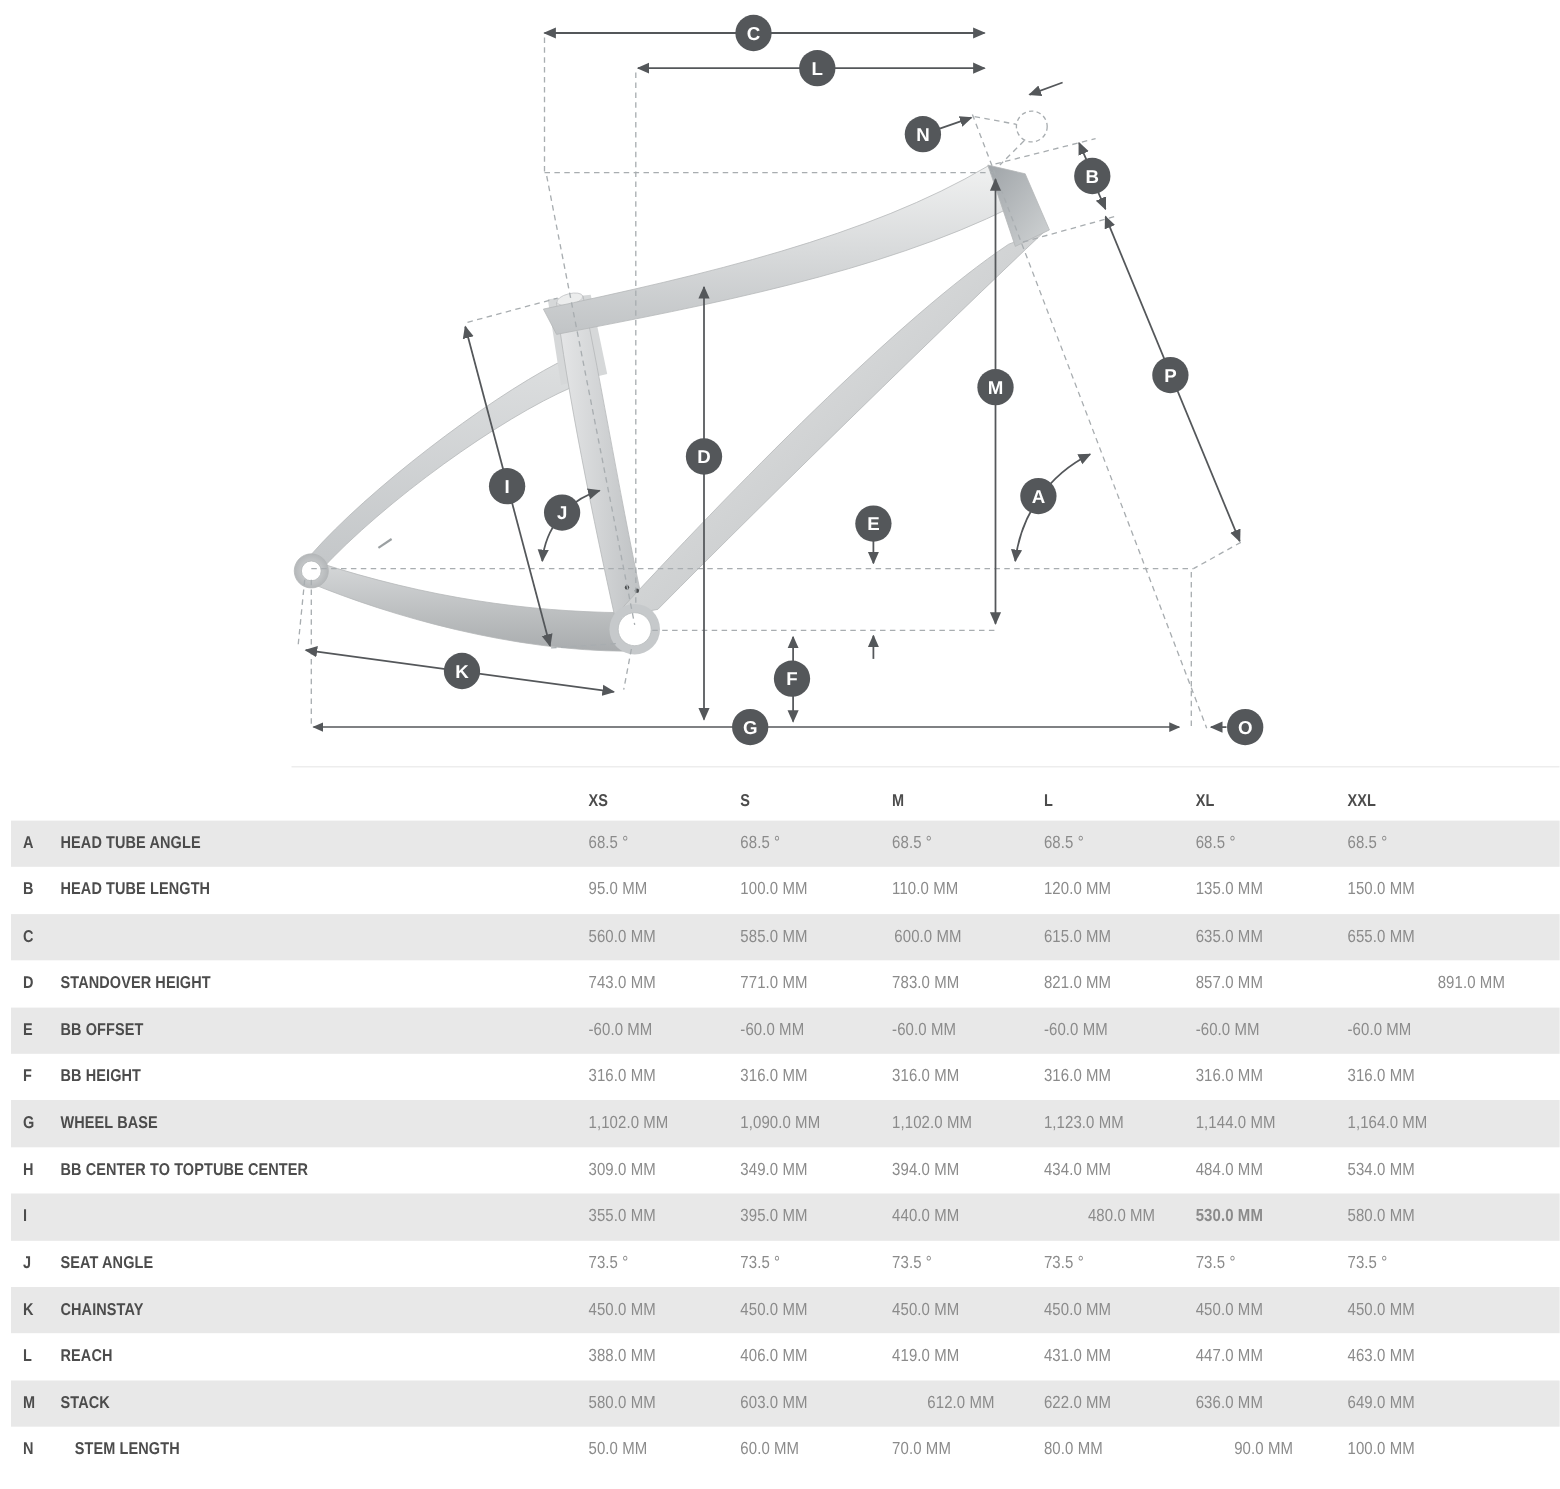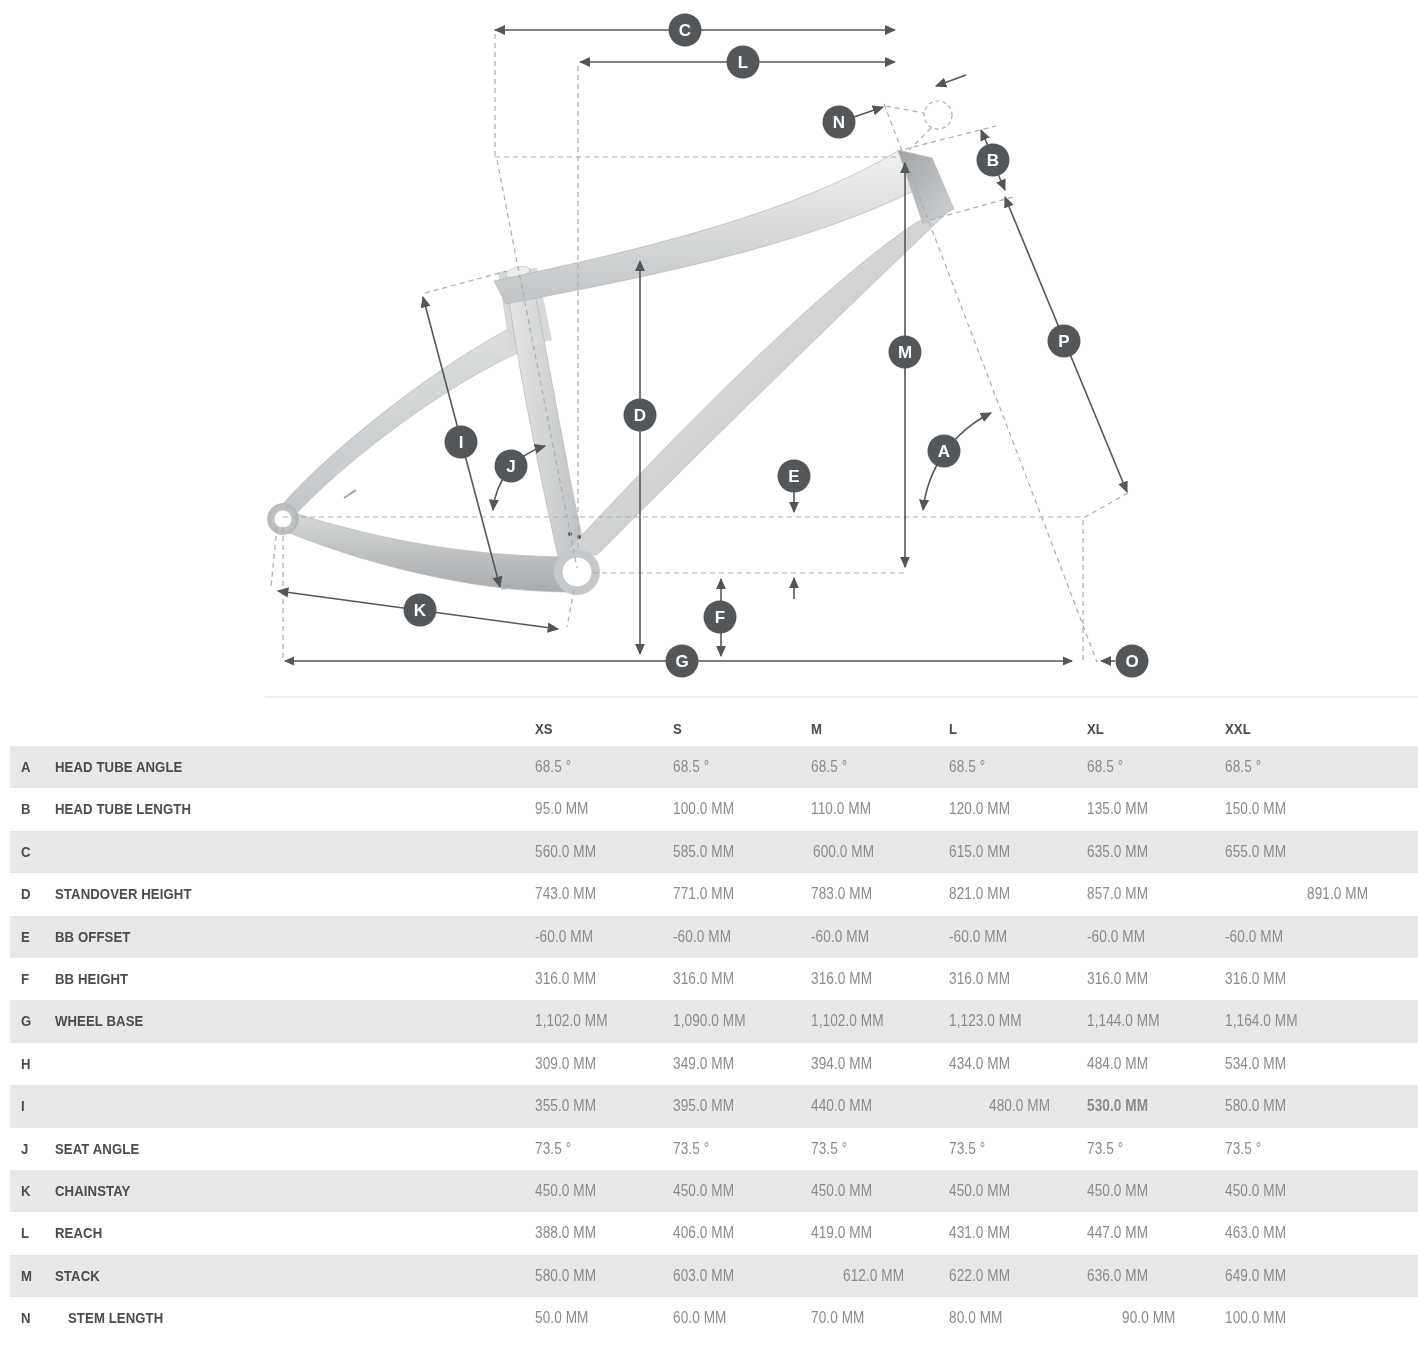--- a/index.html
+++ b/index.html
@@ -259,20 +259,21 @@
           <span class="cell label" style="left: 45px;"><span class="tx">WHEEL BASE</span></span>
           <span class="cell val" style="left: 525px;"><span class="tx">1,102.0 MM</span></span>
           <span class="cell val" style="left: 663px;"><span class="tx">1,090.0 MM</span></span>
           <span class="cell val" style="left: 801px;"><span class="tx">1,102.0 MM</span></span>
           <span class="cell val" style="left: 939px;"><span class="tx">1,123.0 MM</span></span>
           <span class="cell val" style="left: 1077px;"><span class="tx">1,144.0 MM</span></span>
           <span class="cell val" style="left: 1215px;"><span class="tx">1,164.0 MM</span></span>
         </div>
         <div class="trow">
           <span class="cell key" style="left: 11px;"><span class="tx">H</span></span>
+          <span class="cell label" style="left: 45px;"><span class="tx">BB CENTER TO TOPTUBE CENTER</span></span>
           <span class="cell val" style="left: 525px;"><span class="tx">309.0 MM</span></span>
           <span class="cell val" style="left: 663px;"><span class="tx">349.0 MM</span></span>
           <span class="cell val" style="left: 801px;"><span class="tx">394.0 MM</span></span>
           <span class="cell val" style="left: 939px;"><span class="tx">434.0 MM</span></span>
           <span class="cell val" style="left: 1077px;"><span class="tx">484.0 MM</span></span>
           <span class="cell val" style="left: 1215px;"><span class="tx">534.0 MM</span></span>
         </div>
         <div class="trow alt">
           <span class="cell key" style="left: 11px;"><span class="tx">I</span></span>
           <span class="cell val" style="left: 525px;"><span class="tx">355.0 MM</span></span>

